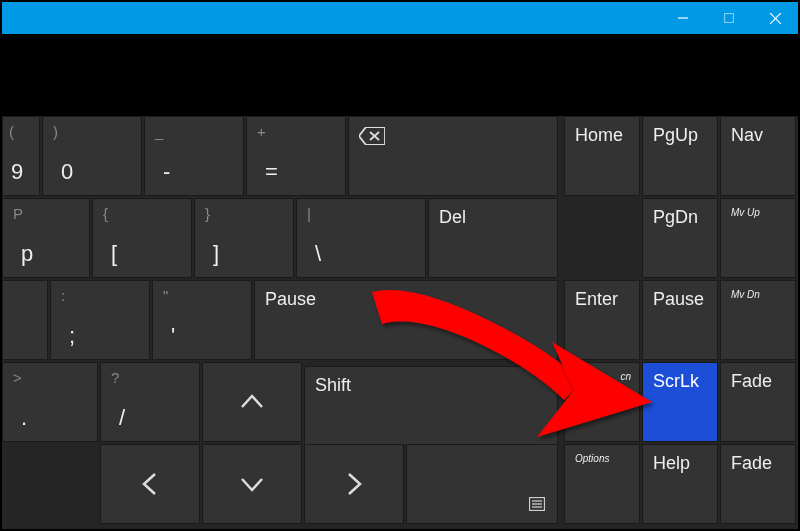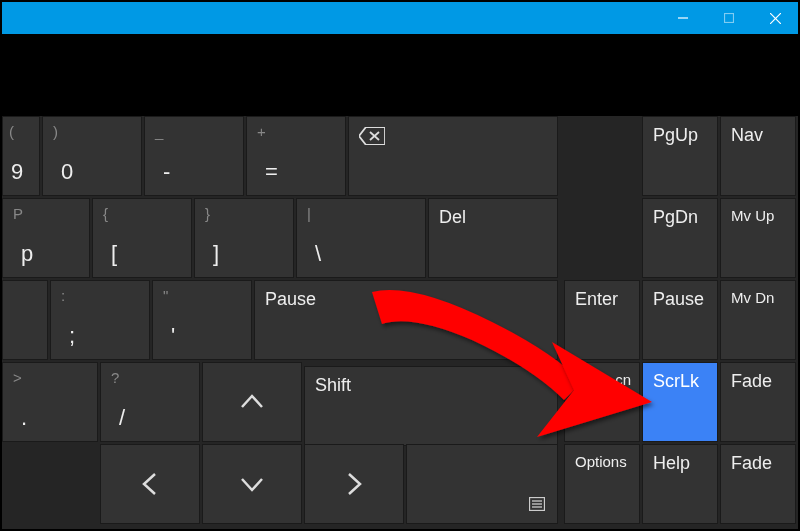--- a/index.html
+++ b/index.html
@@ -11,25 +11,25 @@
   .blackbar { height: 82px; background: #000; }
   .kbd { position: relative; height: calc(531px - 32px - 82px - 4px); background: #252525; }
   .key {
     position: absolute;
     background: #333;
     border: 1px solid #1a1a1a;
     color: #eee;
     font-size: 18px;
     user-select: none;
   }
-  .key.active { background: #3b82f6; color: #fff; }
+  .key.active { background: #1d4ed8; color: #fff; }
   .sup { position: absolute; top: 6px; left: 10px; font-size: 15px; color: #888; }
   .sub { position: absolute; bottom: 10px; left: 18px; font-size: 22px; }
   .lbl-tl { position: absolute; top: 8px; left: 10px; font-size: 18px; }
-  .lbl-tl.sm { font-size: 15px; }
+  .lbl-tl.sm { font-size: 10px; font-style: italic; }
   .lbl-c { position: absolute; top: 50%; left: 50%; transform: translate(-50%,-50%); }
   .bksp-icon { position:absolute; top:10px; left:10px; }
   .arrow-overlay { position: absolute; pointer-events: none; z-index: 50; }
 </style>
 </head>
 <body>
 
 <div class="frame">
 
   <div class="titlebar">
@@ -70,20 +70,23 @@
     <div class="key" style="left:244px;top:0;width:100px;height:80px">
       <span class="sup">+</span>
       <span class="sub">=</span>
     </div>
     <div class="key" style="left:346px;top:0;width:210px;height:80px">
       <svg class="bksp-icon" width="26" height="18">
         <path d="M7 0 L26 0 L26 18 L7 18 L0 9 Z" fill="none" stroke="#ddd" stroke-width="1.8"></path>
         <line x1="11" y1="5" x2="20" y2="13" stroke="#ddd" stroke-width="1.8"></line>
         <line x1="20" y1="5" x2="11" y2="13" stroke="#ddd" stroke-width="1.8"></line>
       </svg>
+    </div>
+    <div class="key" style="left:562px;top:0;width:76px;height:80px">
+      <span class="lbl-tl">Home</span>
     </div>
     <div class="key" style="left:640px;top:0;width:76px;height:80px">
       <span class="lbl-tl">PgUp</span>
     </div>
     <div class="key" style="left:718px;top:0;width:76px;height:80px">
       <span class="lbl-tl">Nav</span>
     </div>
 
     <div class="key" style="left:0;top:82px;width:88px;height:80px">
       <span class="sup">P</span>

